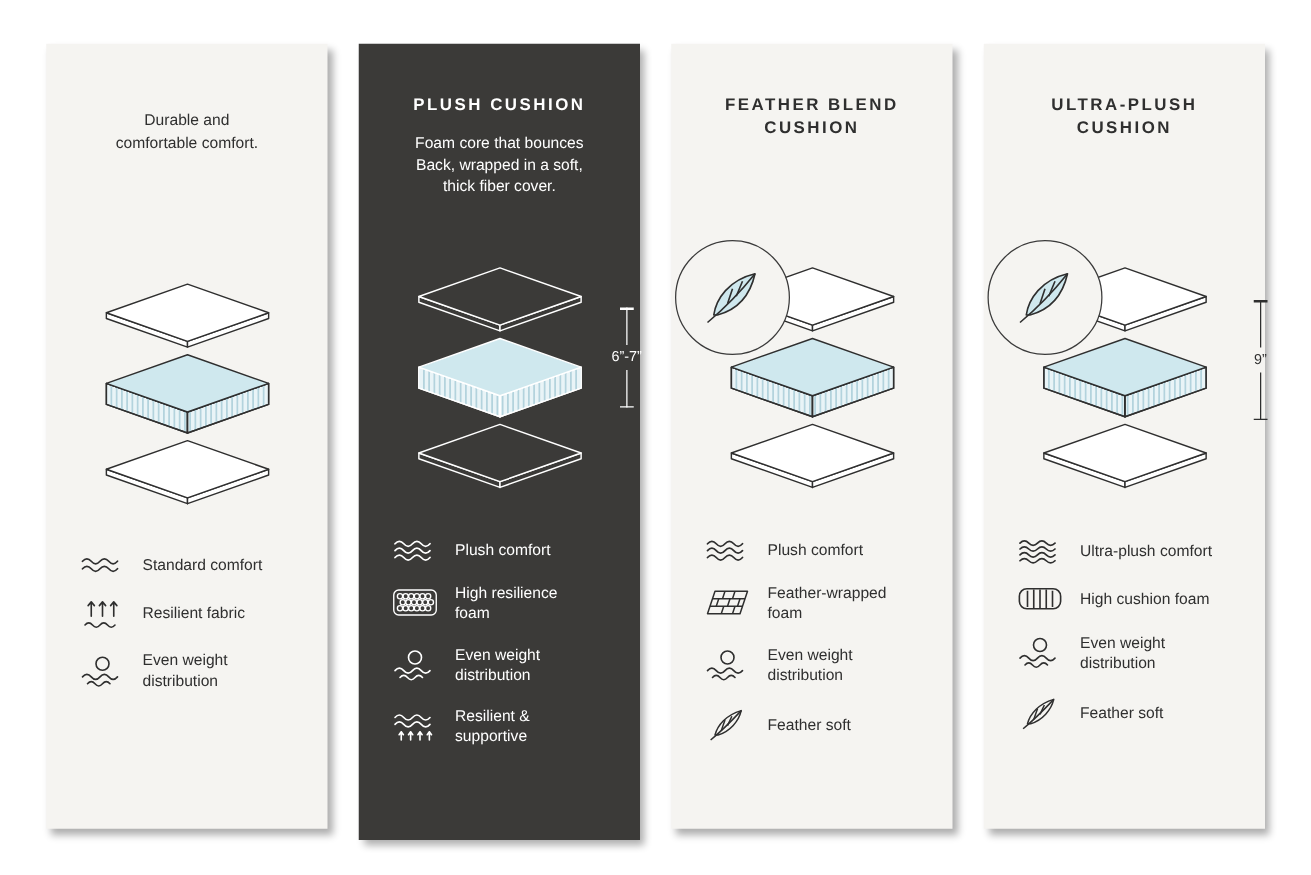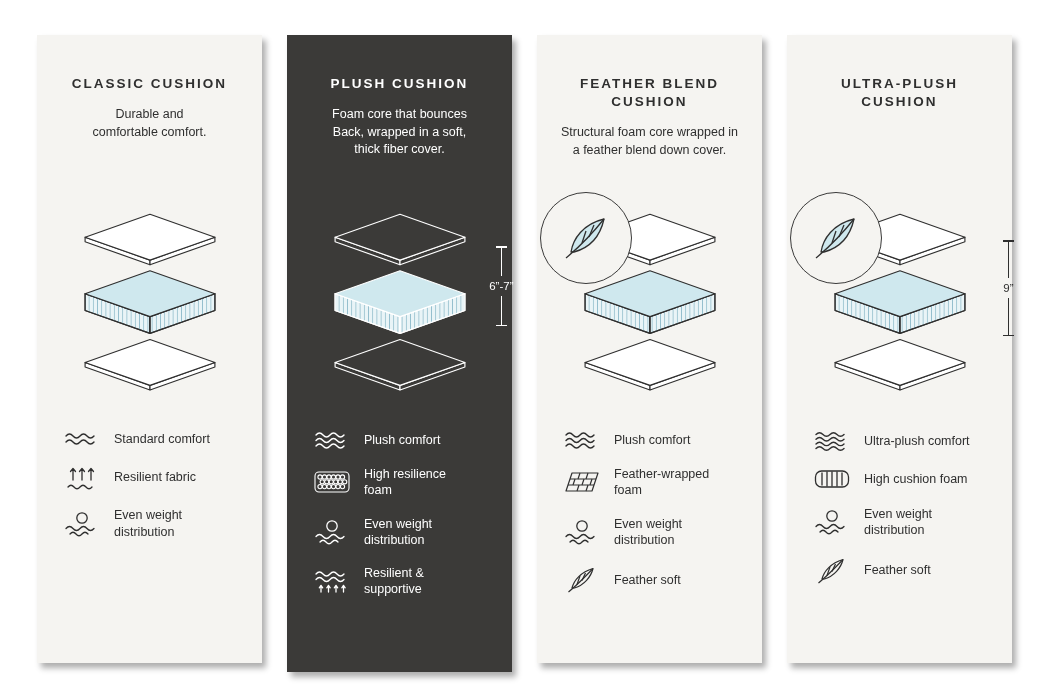--- a/index.html
+++ b/index.html
@@ -91,21 +91,20 @@
     <pattern id="hatch" width="5.5" height="10" patternUnits="userSpaceOnUse">
       <path d="M2.75 0 V10" stroke="#8fbccb" stroke-width="1.1"></path>
     </pattern>
   </defs>
 </svg>
 
 <div class="cards">
 
   <section class="card">
     <header class="card-header">
-      <h2 class="card-title">CLASSIC CUSHION</h2>
       <p class="card-desc">Durable and
 comfortable comfort.</p>
     </header>
     <div class="diagram-zone">
       <div class="diagram">
         <svg class="cushion" viewBox="0 0 220 240">
           <g stroke="currentColor" stroke-width="1.5" stroke-linejoin="round" fill="none">
             <polygon points="25,33 25,39 110,69 110,63" style="fill:var(--panel-fill)"></polygon>
             <polygon points="195,33 195,39 110,69 110,63" style="fill:var(--panel-fill)"></polygon>
             <polygon points="110,3 195,33 110,63 25,33" style="fill:var(--panel-fill)"></polygon>
@@ -268,22 +267,20 @@
         <span class="feature-label">Resilient &amp;
 supportive</span>
       </div>
     </div>
   </section>
 
   <section class="card">
     <header class="card-header">
       <h2 class="card-title">FEATHER BLEND
 CUSHION</h2>
-      <p class="card-desc">Structural foam core wrapped in
-a feather blend down cover.</p>
     </header>
     <div class="diagram-zone">
       <div class="diagram">
         <div class="feather-badge">
           <svg width="56" height="56" viewBox="0 0 56 56">
               <g stroke="currentColor" stroke-width="1.3" stroke-linejoin="round">
                 <path d="M13 42 C15 29 25 14 46 9 C42 27 31 38 16 42 Z" style="fill:var(--foam-top)"></path>
                 <path d="M8 48 C20 38 34 24 46 9" fill="none"></path>
                 <path d="M24 33 L28 21 M31 27 L36 15" fill="none"></path>
               </g>

